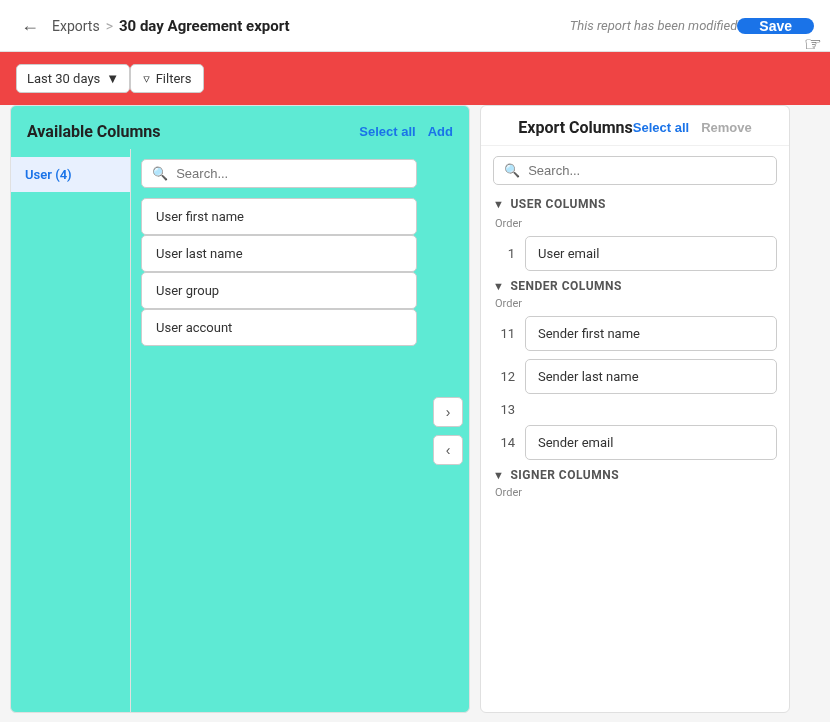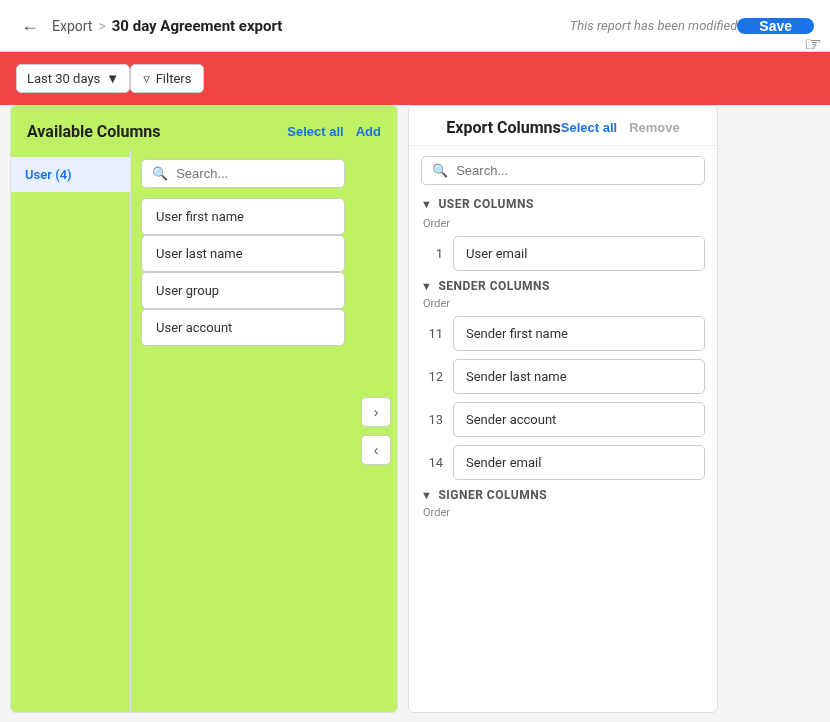--- a/index.html
+++ b/index.html
@@ -96,24 +96,24 @@
     
     .main-content {
       display: flex;
       gap: 0;
       padding: 0 10px 10px 10px;
       height: calc(722px - 52px - 52px);
     }
 
     
     .left-panel {
-      background: #bef264;
+      background: #5eead4;
       border: 1px solid #e0e0e0;
       border-radius: 6px;
-      width: 388px;
+      width: 460px;
       display: flex;
       flex-direction: column;
       overflow: hidden;
     }
     .panel-header {
       padding: 16px 16px 8px 16px;
       display: flex;
       align-items: center;
       justify-content: space-between;
     }
@@ -314,21 +314,21 @@
   </style>
 </head>
 <body>
 
 <div class="top-bar">
   <div class="top-bar-left">
     <button class="back-btn">
       <span>←</span>
     </button>
     <div class="breadcrumb">
-      <span style="cursor:pointer;color:#555;">Export</span>
+      <span style="cursor:pointer;color:#555;">Exports</span>
       <span class="breadcrumb-sep">&gt;</span>
       <span class="breadcrumb-current">30 day Agreement export</span>
     </div>
   </div>
   <div class="top-bar-right">
     <span class="modified-text">This report has been modified</span>
     <div class="cursor-hand">
       <button class="save-btn">Save</button>
       <span class="cursor-icon">☞</span>
     </div>
@@ -435,23 +435,20 @@
         </div>
       </div>
       <div class="export-row">
         <span class="order-num">12</span>
         <div class="export-col-item">
           <span>Sender last name</span>
         </div>
       </div>
       <div class="export-row">
         <span class="order-num">13</span>
-        <div class="export-col-item">
-          <span>Sender account</span>
-        </div>
       </div>
       <div class="export-row">
         <span class="order-num">14</span>
         <div class="export-col-item">
           <span>Sender email</span>
         </div>
       </div>
 
       <div class="section-header section-gap">
         <span class="section-chevron">▼</span>

